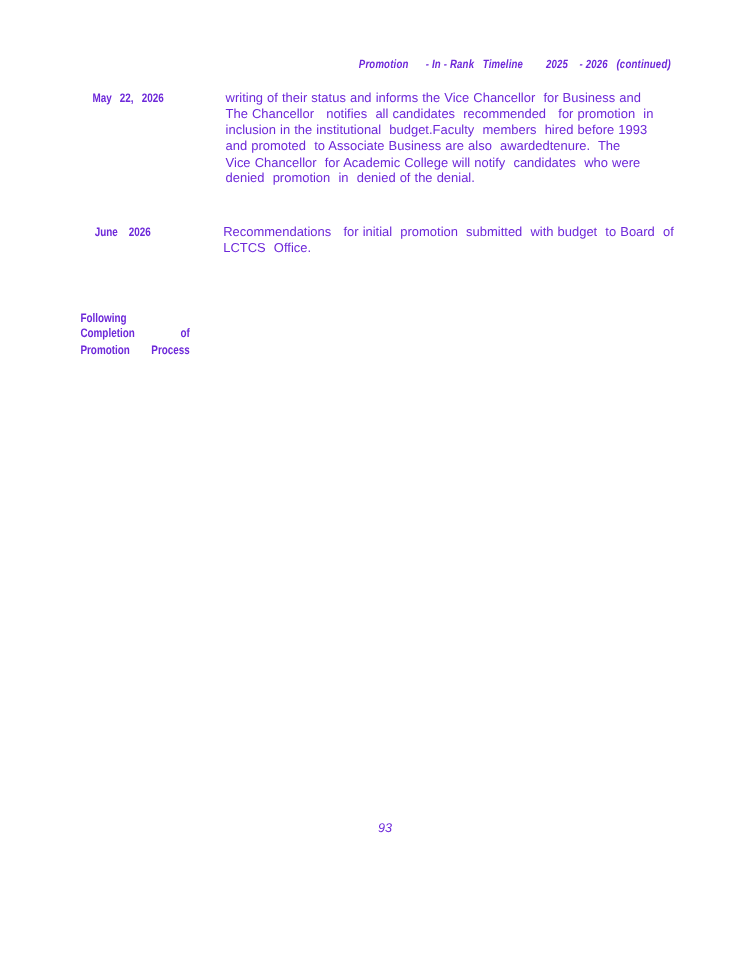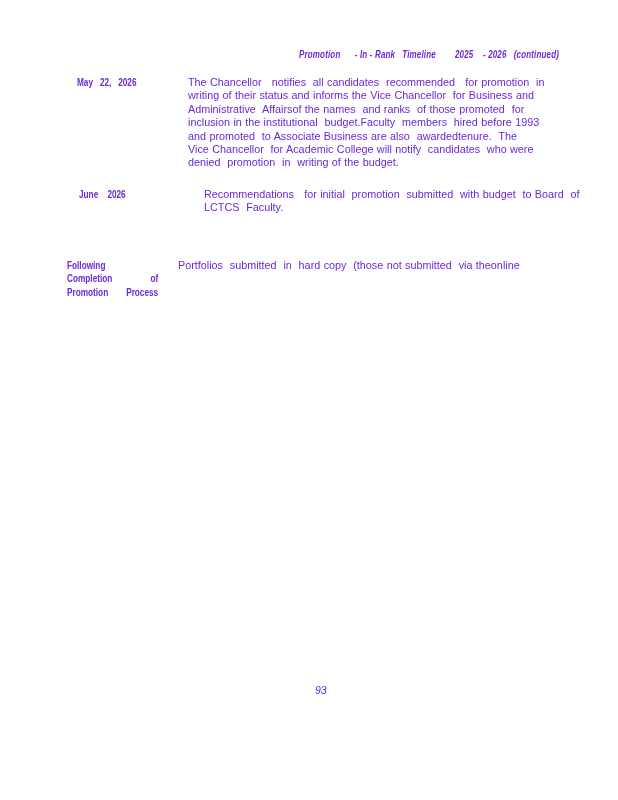--- a/index.html
+++ b/index.html
@@ -68,21 +68,21 @@
     line-height: 13.4px;
     white-space: pre;
     font-size: 10.8px;
     word-spacing: 0.4px;
   }
   .e1 { top: 76px; }
   .e1 .date-col { left: 77px; }
   .e1 .body-col { left: 188px; }
   .e2 { top: 188px; }
   .e2 .date-col { left: 79px; }
-  .e2 .body-col { left: 204px; }
+  .e2 .body-col { left: 186px; }
   .e3 { top: 259px; }
   .e3 .label-col { left: 67px; }
   .e3 .body-col { left: 160px; }
   .e3 .body-col .line:nth-child(1) { padding-left: 18px; }
   .e3 .body-col .line:nth-child(2) { padding-left: 13px; }
   .page-number {
     position: absolute;
     left: 315px;
     top: 684px;
     font-size: 10.5px;
@@ -92,44 +92,42 @@
 </head>
 <body>
 
 <div class="page">
 
   <div class="header">Promotion      - In - Rank   Timeline        2025    - 2026   (continued)</div>
 
   <div class="entry e1">
     <div class="date-col">May   22,   2026</div>
     <div class="body-col">
+        <div class="line">writing of their status and informs the Vice Chancellor  for Business and</div>
         <div class="line">The Chancellor   notifies  all candidates  recommended   for promotion  in</div>
-        <div class="line">writing of their status and informs the Vice Chancellor  for Business and</div>
-        <div class="line">Administrative  Affairsof the names  and ranks  of those promoted  for</div>
         <div class="line">inclusion in the institutional  budget.Faculty  members  hired before 1993</div>
         <div class="line">and promoted  to Associate Business are also  awardedtenure.  The</div>
         <div class="line">Vice Chancellor  for Academic College will notify  candidates  who were</div>
-        <div class="line">denied  promotion  in  writing of the budget.</div>
+        <div class="line">denied  promotion  in  denied of the denial.</div>
       </div>
   </div>
 
   <div class="entry e2">
     <div class="date-col">June    2026</div>
     <div class="body-col">
         <div class="line">Recommendations   for initial  promotion  submitted  with budget  to Board  of</div>
-        <div class="line">LCTCS  Faculty.</div>
+        <div class="line">LCTCS  Office.</div>
       </div>
   </div>
 
   <div class="entry e3">
     <div class="label-col">
         <div class="line">Following</div>
         <div class="line">Completion of</div>
         <div class="line">Promotion Process</div>
       </div>
     <div class="body-col">
-        <div class="line">Portfolios  submitted  in  hard copy  (those not submitted  via theonline</div>
       </div>
   </div>
 
   <div class="page-number">93</div>
 
 </div>
 
 </body></html>

